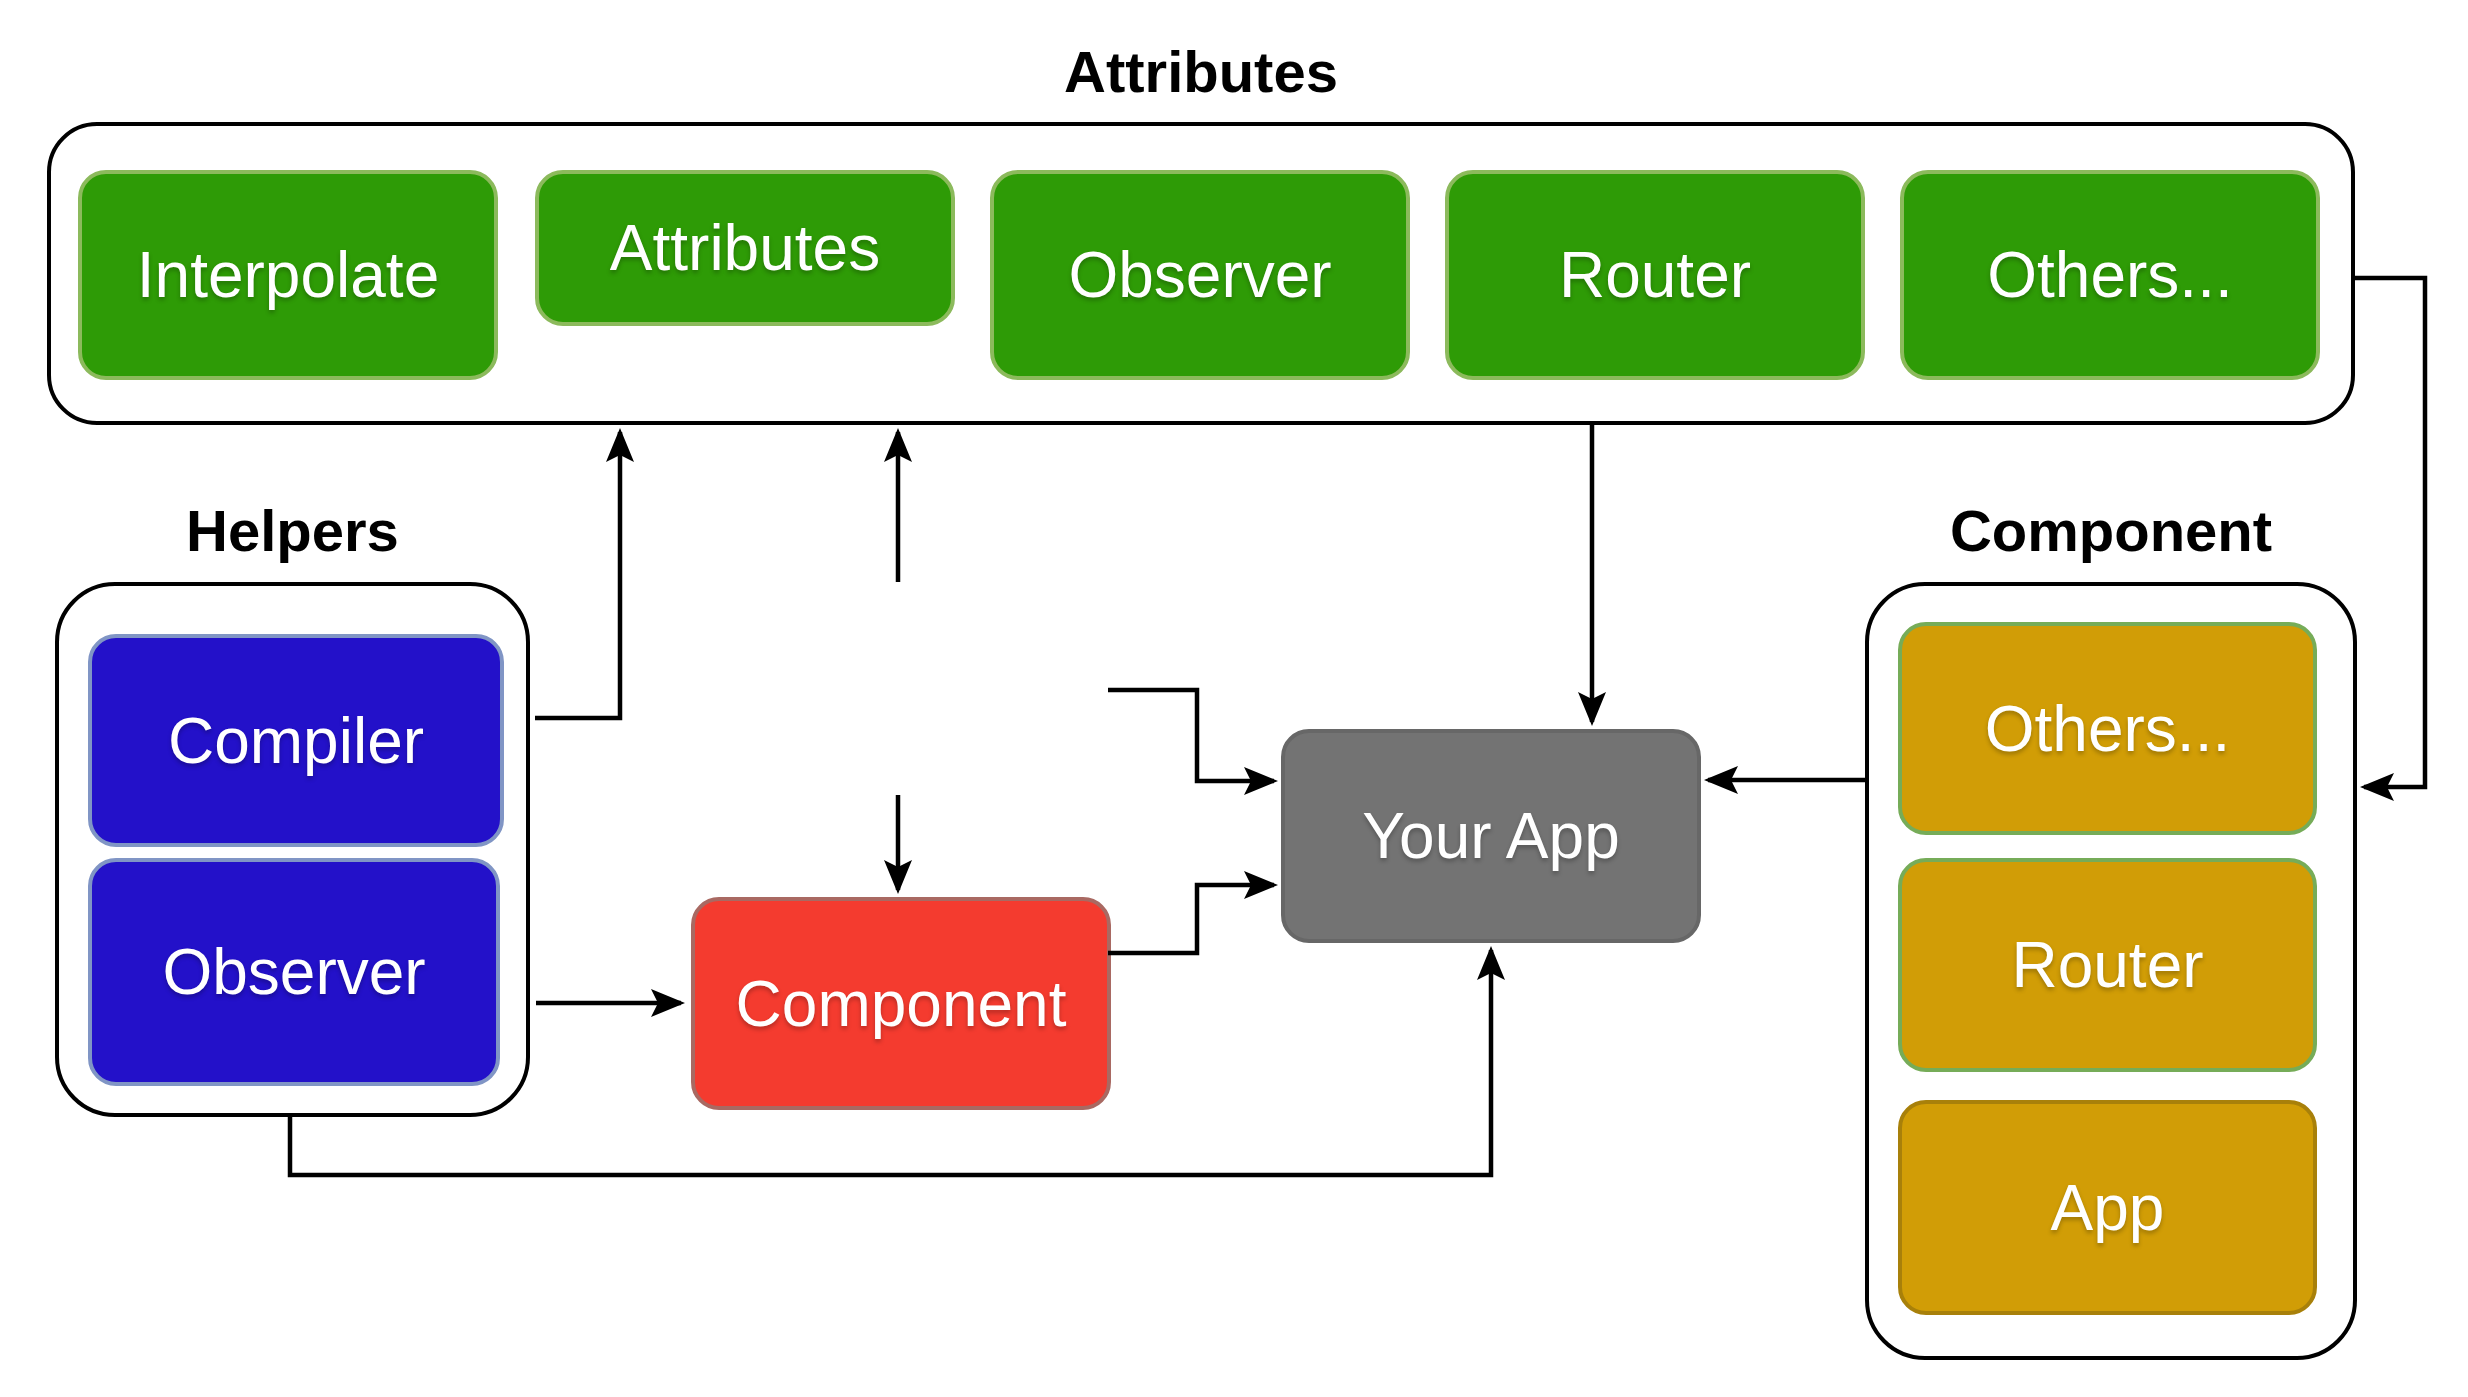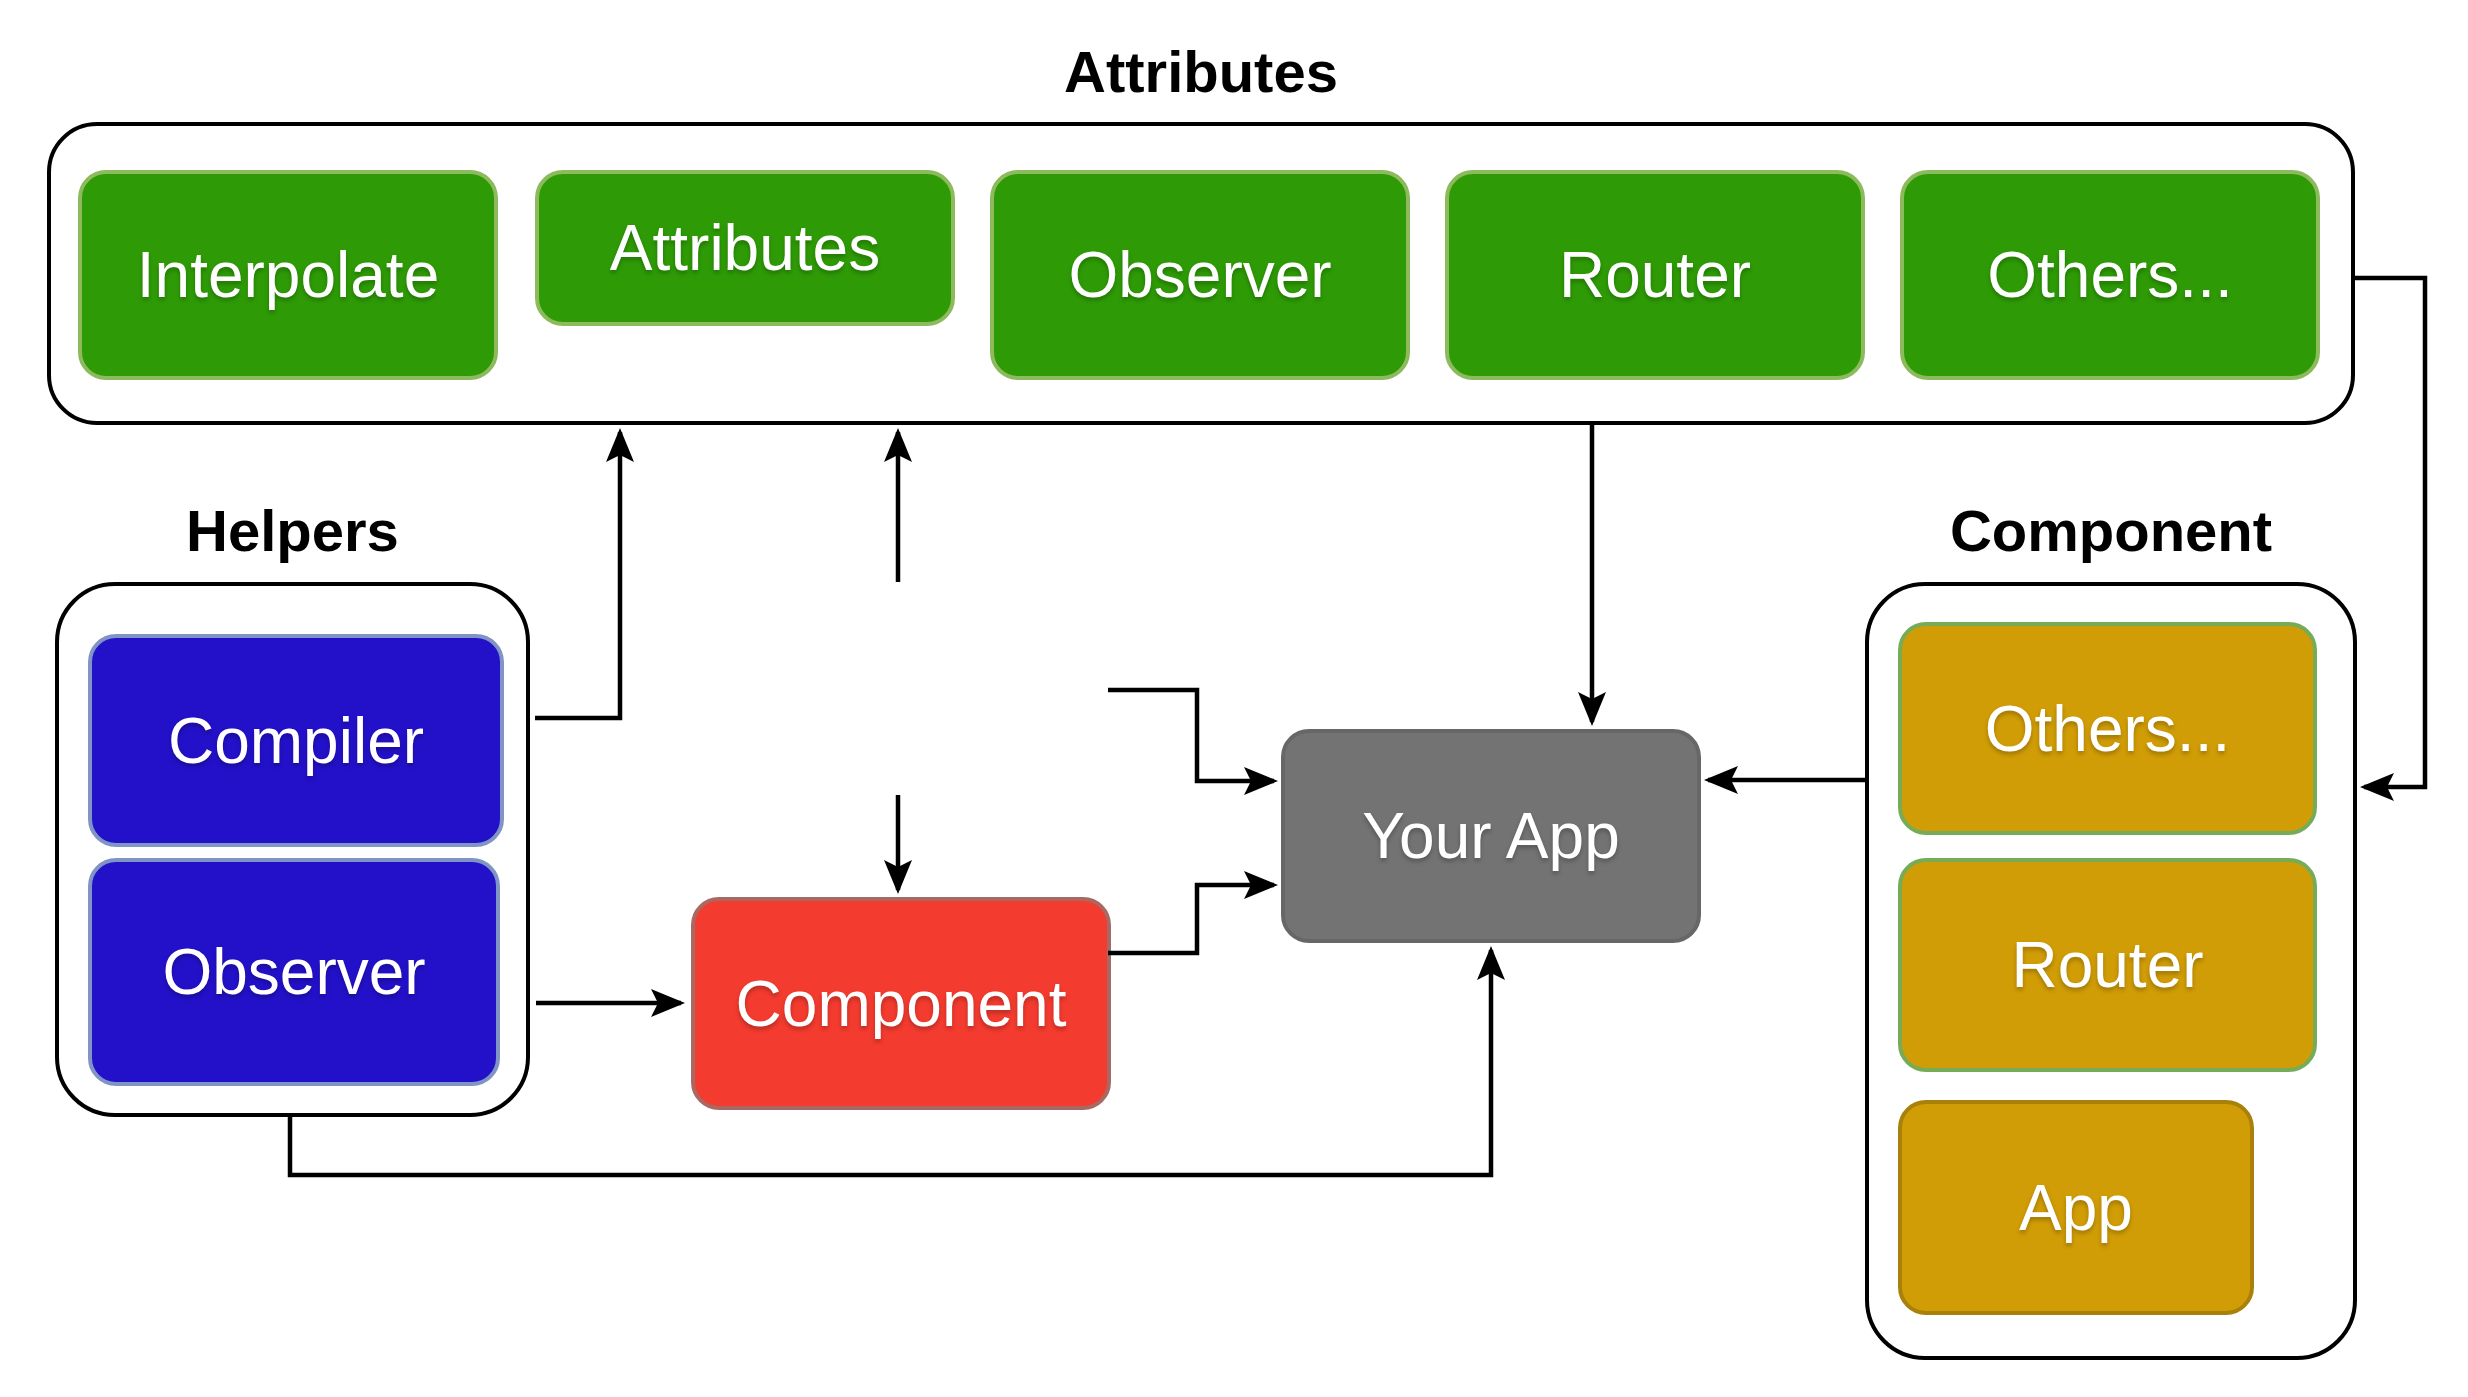--- a/index.html
+++ b/index.html
@@ -72,21 +72,21 @@
   <div class="node" style="left: 88px; top: 858px; width: 412px; height: 228px; background: rgb(35, 17, 201); border-color: rgb(128, 149, 197);">Observer</div>
 
   <div class="node" style="left: 691px; top: 897px; width: 420px; height: 213px; background: rgb(244, 59, 47); border-color: rgb(169, 105, 98);">Component</div>
   <div class="node" style="left: 1281px; top: 729px; width: 420px; height: 214px; background: #737373; border-color: rgb(103, 103, 103);">Your App</div>
 
   <div class="cluster-label" style="left:1865px;top:497px;width:492px;">Component</div>
   <div class="cluster r-side" style="left:1865px;top:582px;width:492px;height:778px;"></div>
 
   <div class="node" style="left: 1898px; top: 622px; width: 419px; height: 213px; background: rgb(209, 157, 6); border-color: rgb(118, 172, 88);">Others...</div>
   <div class="node" style="left: 1898px; top: 858px; width: 419px; height: 214px; background: rgb(209, 157, 6); border-color: rgb(118, 172, 88);">Router</div>
-  <div class="node" style="left: 1898px; top: 1100px; width: 356px; height: 215px; background: rgb(209, 157, 6); border-color: rgb(168, 128, 10);">App</div>
+  <div class="node" style="left: 1898px; top: 1100px; width: 419px; height: 215px; background: rgb(209, 157, 6); border-color: rgb(168, 128, 10);">App</div>
 
   <svg id="edges-layer" viewBox="0 0 2468 1397" xmlns="http://www.w3.org/2000/svg">
     <defs>
       <marker id="arrowhead" markerUnits="userSpaceOnUse" markerWidth="38" markerHeight="30" refX="30" refY="14" orient="auto">
         <path d="M0,0 L34,14 L0,28 L7,14 z" fill="#000000"></path>
       </marker>
     </defs>
   <polyline points="535,718 620,718 620,432" class="edge" marker-end="url(#arrowhead)"></polyline>
       <polyline points="898,582 898,432" class="edge" marker-end="url(#arrowhead)"></polyline>
       <polyline points="1592,425 1592,722" class="edge" marker-end="url(#arrowhead)"></polyline>

